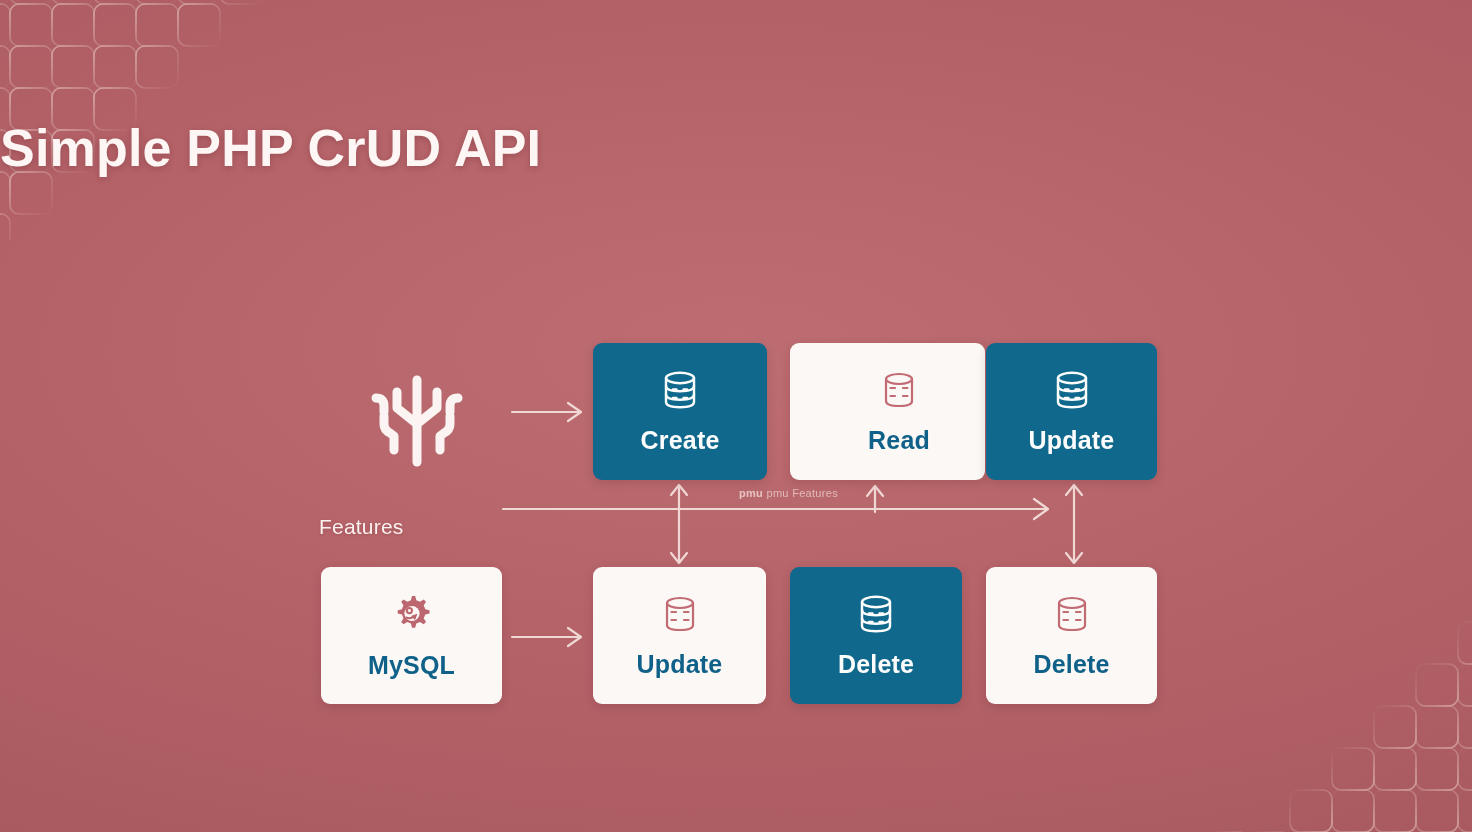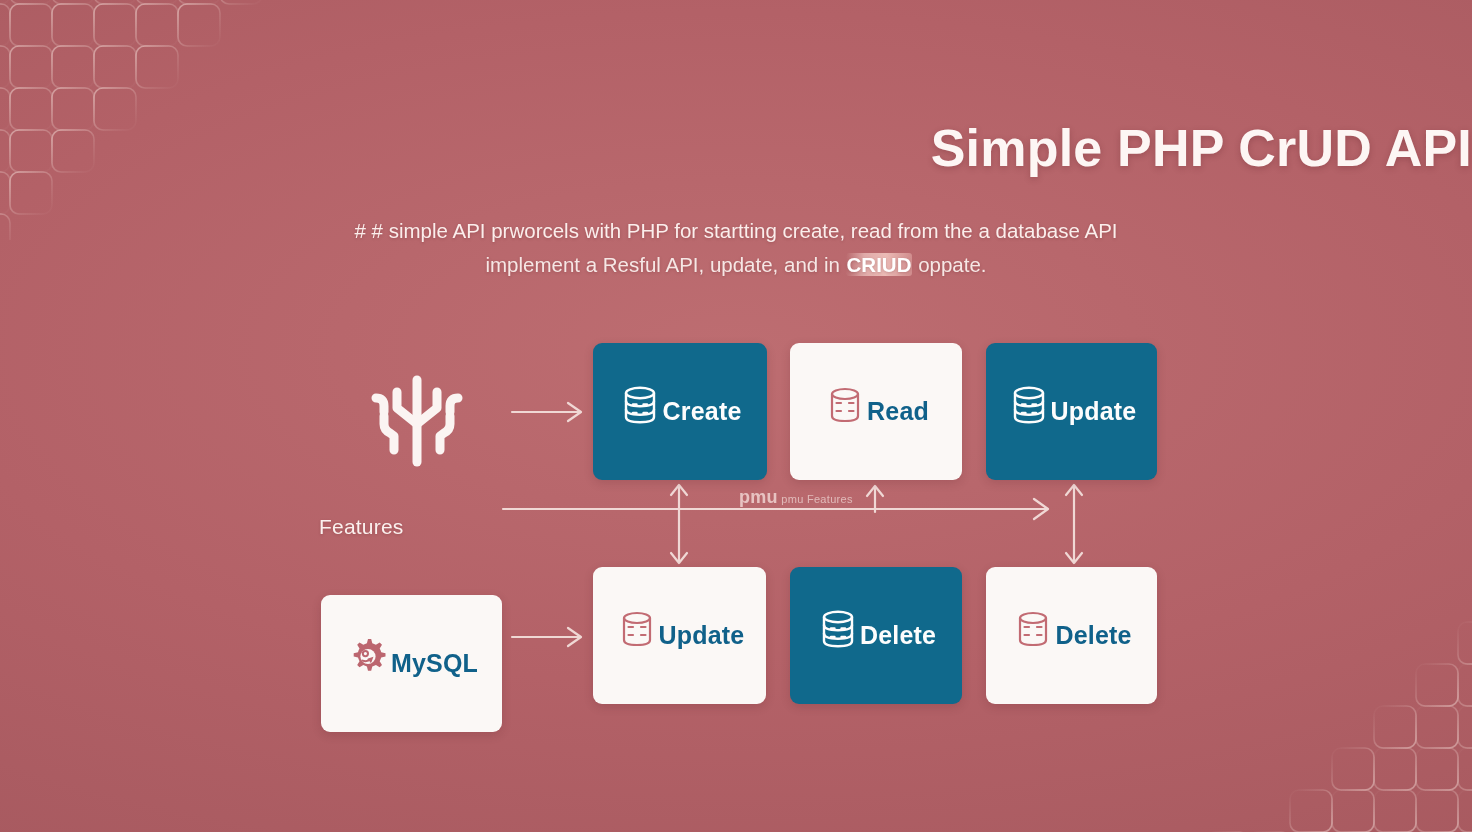--- a/index.html
+++ b/index.html
@@ -36,21 +36,21 @@
     height: 270px;
   }
   .grid-tl svg, .grid-br svg { display: block; width: 100%; height: 100%; }
 
   
   .title {
     position: absolute;
     left: 0;
     right: 0;
     top: 118px;
-    text-align: right;
+    text-align: left;
     color: #fdf6f4;
     font-size: 52px;
     font-weight: bold;
     letter-spacing: 0.2px;
     text-shadow: 0 2px 6px rgba(90,30,35,0.28);
   }
   .subtitle {
     position: absolute;
     left: 50%;
     transform: translateX(-50%);
@@ -75,21 +75,21 @@
     padding: 0 1px;
     filter: blur(0.25px);
   }
 
   
   .diagram { position: absolute; inset: 0; }
 
   .card {
     position: absolute;
     display: flex;
-    flex-direction: row;
+    flex-direction: column;
     align-items: center;
     justify-content: center;
     border-radius: 9px;
     box-shadow: 0 3px 10px rgba(80,25,30,0.17);
   }
   .card .card-icon {
     margin-bottom: 14px;
     line-height: 0;
   }
   .card .card-label {
@@ -138,21 +138,21 @@
     position: absolute;
     left: 739px;
     top: 487px;
     font-size: 11px;
     color: #f0d9d6;
     opacity: 0.72;
     filter: blur(0.75px);
     letter-spacing: 0.3px;
     white-space: nowrap;
   }
-  .ghost-text .b { font-weight: bold; font-size: 18px; color: #fae6e3; }
+  .ghost-text .b { font-weight: bold; font-size: 11px; color: #fae6e3; }
 </style>
 </head>
 <body>
 
 <div id="stage">
 
   <div class="grid-tl">
     <svg viewBox="0 0 330 280" xmlns="http://www.w3.org/2000/svg">
       <defs>
         <linearGradient id="fadeTL" x1="0" y1="0" x2="1" y2="1">
@@ -225,24 +225,20 @@
         <rect x="160" y="226" width="42" height="42" rx="9"></rect>
         <rect x="202" y="226" width="42" height="42" rx="9"></rect>
         <rect x="244" y="226" width="42" height="42" rx="9"></rect>
         <rect x="286" y="226" width="42" height="42" rx="9"></rect>
       </g>
     </svg>
   </div>
 
   <div class="title">Simple PHP CrUD API</div>
 
-  <div class="subtitle">
-    <span class="smudge"># # simple API prworcels with PHP for startting create, read from the a database API</span><br>
-    <span>implement a Resful API, update, and in </span><span class="crud-blob">CRIUD</span><span> oppate.</span>
-  </div>
 
   <div class="diagram">
 
     <div class="fork-icon">
       <svg viewBox="0 0 106 98" xmlns="http://www.w3.org/2000/svg">
         <g fill="none" stroke="#fbf4f2" stroke-width="9" stroke-linecap="round" stroke-linejoin="round">
           <path d="M53 8 L53 90"></path>
           <path d="M33 20 L33 36 L53 52"></path>
           <path d="M73 20 L73 36 L53 52"></path>
           <path d="M12 26 q8 0 8 8 l0 6"></path>
@@ -293,21 +289,21 @@
             <path d="M8 18 q0 5.2 14 5.2 q14 0 14 -5.2"></path>
             <path d="M8 26.5 q0 5.2 14 5.2 q14 0 14 -5.2"></path>
             <path d="M15 21.5 L18.5 21.5 M25.5 21.5 L29 21.5"></path>
             <path d="M15 30 L18.5 30 M25.5 30 L29 30"></path>
           </g>
         </svg>
       </span>
       <span class="card-label">Create</span>
     </div>
 
-    <div class="card light" style="left:790px; top:343px; width:172px; height:137px;">
+    <div class="card light" style="left:790px; top:343px; width:172px; height:137px;padding-left:23px;">
       <span class="card-icon">
         <svg width="44" height="44" viewBox="0 0 44 44" xmlns="http://www.w3.org/2000/svg">
           <g fill="none" stroke="#c26b73" stroke-width="2.2" stroke-linecap="round">
             <ellipse cx="22" cy="11" rx="13" ry="5"></ellipse>
             <path d="M9 11 L9 33 q0 5 13 5 q13 0 13 -5 L35 11"></path>
             <path d="M13.5 20 L18 20 M26 20 L30.5 20"></path>
             <path d="M13.5 28 L18 28 M26 28 L30.5 28"></path>
           </g>
         </svg>
       </span>
@@ -323,21 +319,21 @@
             <path d="M8 18 q0 5.2 14 5.2 q14 0 14 -5.2"></path>
             <path d="M8 26.5 q0 5.2 14 5.2 q14 0 14 -5.2"></path>
             <path d="M15 21.5 L18.5 21.5 M25.5 21.5 L29 21.5"></path>
             <path d="M15 30 L18.5 30 M25.5 30 L29 30"></path>
           </g>
         </svg>
       </span>
       <span class="card-label">Update</span>
     </div>
 
-    <div class="card light" style="left:321px; top:567px; width:181px; height:137px;margin-top:28px;">
+    <div class="card light" style="left:321px; top:567px; width:181px; height:137px;">
       <span class="card-icon">
         <svg width="46" height="46" viewBox="0 0 46 46" xmlns="http://www.w3.org/2000/svg">
           <g fill="#bc666f">
             <path d="M23 5 l3.2 0 l1.1 4.3 a14.4 14.4 0 0 1 3.6 1.5 l3.8 -2.3 l2.3 2.3 l-2.3 3.8 a14.4 14.4 0 0 1 1.5 3.6 l4.3 1.1 l0 3.2 l-4.3 1.1 a14.4 14.4 0 0 1 -1.5 3.6 l2.3 3.8 l-2.3 2.3 l-3.8 -2.3 a14.4 14.4 0 0 1 -3.6 1.5 l-1.1 4.3 l-3.2 0 l-1.1 -4.3 a14.4 14.4 0 0 1 -3.6 -1.5 l-3.8 2.3 l-2.3 -2.3 l2.3 -3.8 a14.4 14.4 0 0 1 -1.5 -3.6 l-4.3 -1.1 l0 -3.2 l4.3 -1.1 a14.4 14.4 0 0 1 1.5 -3.6 l-2.3 -3.8 l2.3 -2.3 l3.8 2.3 a14.4 14.4 0 0 1 3.6 -1.5 z"></path>
           </g>
           <circle cx="23" cy="22.5" r="7.6" fill="#fbf8f6"></circle>
           <g fill="none" stroke="#bc666f" stroke-width="2" stroke-linecap="round">
             <circle cx="20.4" cy="19.6" r="2.6"></circle>
             <path d="M17.6 26.6 q4.2 1.6 8.4 -1.4"></path>
             <path d="M23.4 25.4 l3.4 -1.1 l-1.2 3.3"></path>

